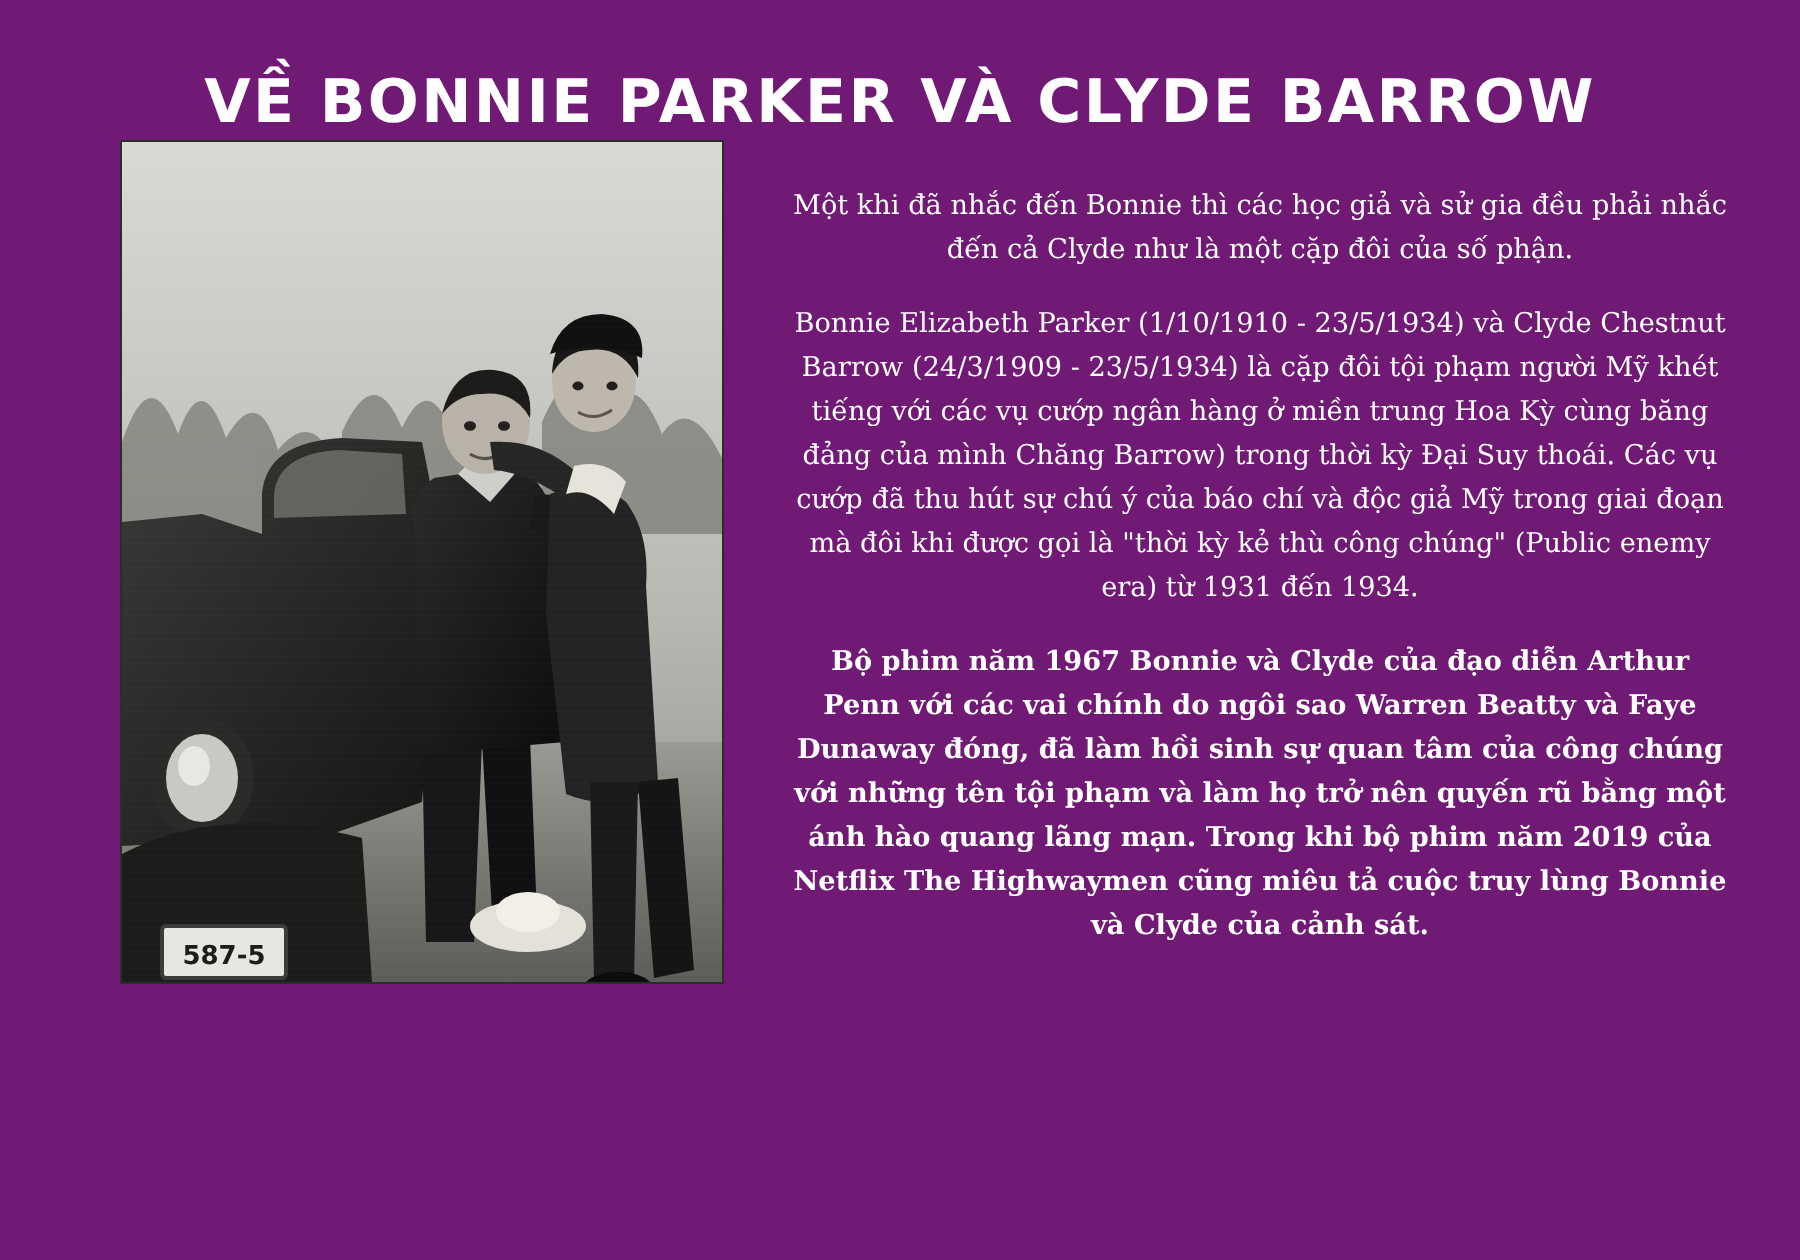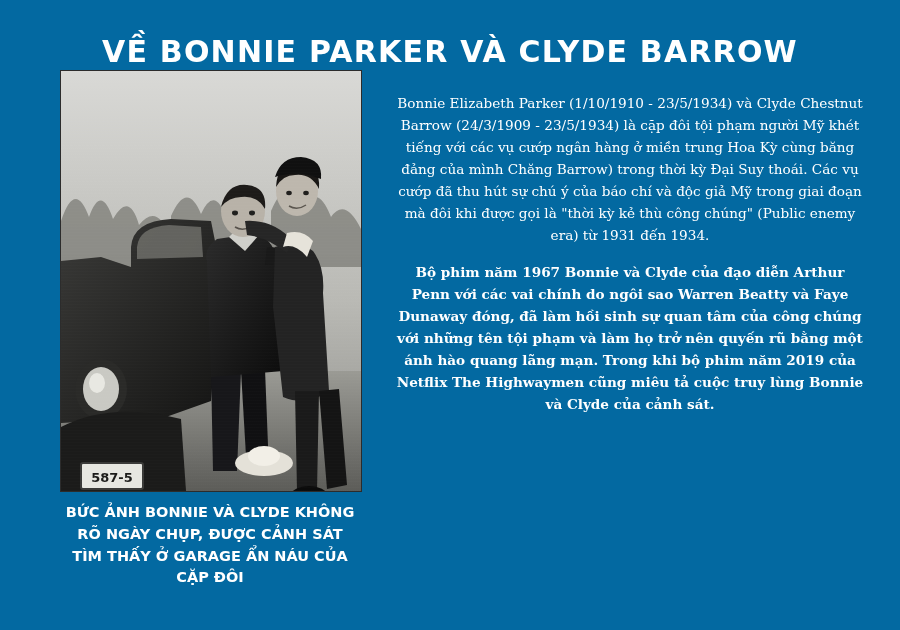--- a/index.html
+++ b/index.html
@@ -13,21 +13,21 @@
     height: 630px;
     overflow: hidden;
     font-family: "DejaVu Sans", sans-serif;
     color: #ffffff;
   }
 
   .page {
     position: relative;
     width: 900px;
     height: 630px;
-    background: #0369a1;
+    background: #701a75;
     box-sizing: border-box;
   }
 
   
   .title {
     position: absolute;
     top: 14px;
     left: 0;
     width: 900px;
     text-align: center;
@@ -200,21 +200,21 @@
           <ellipse cx="228" cy="122" rx="2.8" ry="2.2" fill="#201f1d"></ellipse>
           <ellipse cx="245" cy="122" rx="2.8" ry="2.2" fill="#201f1d"></ellipse>
           <path d="M228 135 Q236 140 245 134" stroke="#5a554e" stroke-width="1.5" fill="none"></path>
         </g>
 
         <rect x="0" y="0" width="300" height="420" fill="none"></rect>
       </svg>
       <div class="grain"></div>
     </div>
 
-    <div class="caption">BỨC ẢNH BONNIE VÀ CLYDE KHÔNG RÕ NGÀY CHỤP, ĐƯỢC CẢNH SÁT TÌM THẤY Ở GARAGE ẨN NÁU CỦA CẶP ĐÔI</div>
   </div>
 
   <div class="right-col">
+    <p class="para">Một khi đã nhắc đến Bonnie thì các học giả và sử gia đều phải nhắc đến cả Clyde như là một cặp đôi của số phận.</p>
     <p class="para">Bonnie Elizabeth Parker (1/10/1910 - 23/5/1934) và Clyde Chestnut Barrow (24/3/1909 - 23/5/1934) là cặp đôi tội phạm người Mỹ khét tiếng với các vụ cướp ngân hàng ở miền trung Hoa Kỳ cùng băng đảng của mình Chăng Barrow) trong thời kỳ Đại Suy thoái. Các vụ cướp đã thu hút sự chú ý của báo chí và độc giả Mỹ trong giai đoạn mà đôi khi được gọi là "thời kỳ kẻ thù công chúng" (Public enemy era) từ 1931 đến 1934.</p>
     <p class="para">Bộ phim năm 1967 Bonnie và Clyde của đạo diễn Arthur Penn với các vai chính do ngôi sao Warren Beatty và Faye Dunaway đóng, đã làm hồi sinh sự quan tâm của công chúng với những tên tội phạm và làm họ trở nên quyến rũ bằng một ánh hào quang lãng mạn. Trong khi bộ phim năm 2019 của Netflix The Highwaymen cũng miêu tả cuộc truy lùng Bonnie và Clyde của cảnh sát.</p>
   </div>
 
 </div>
 
 </body></html>

